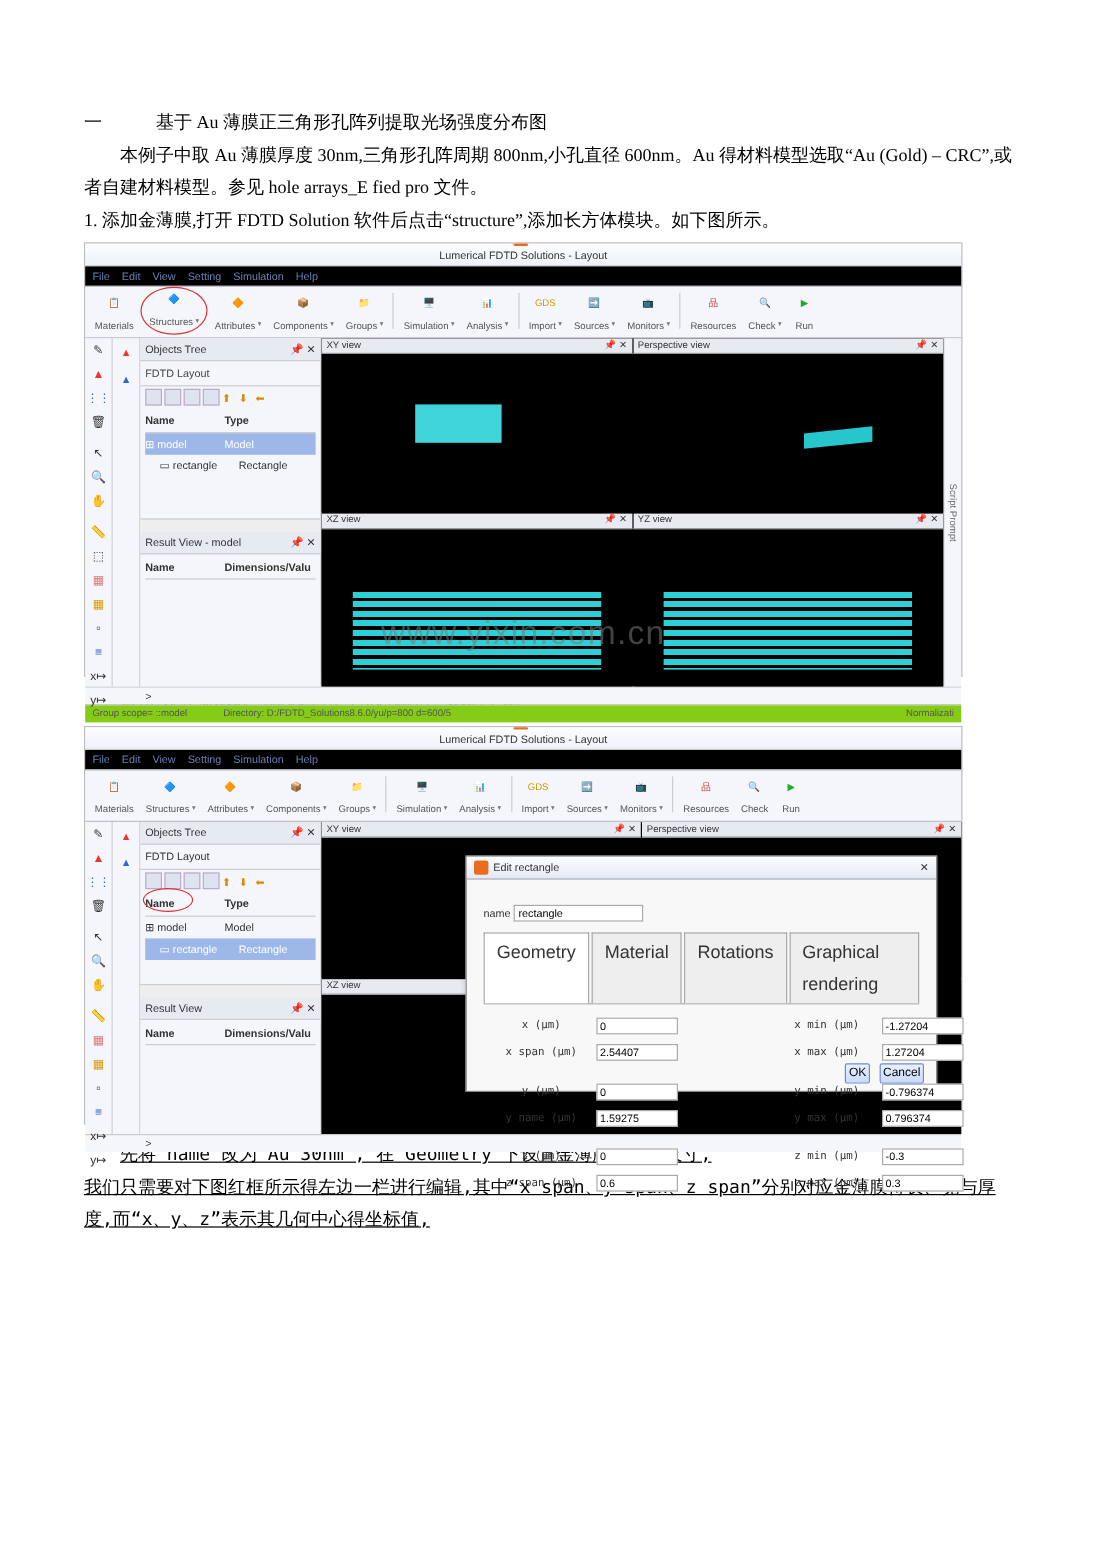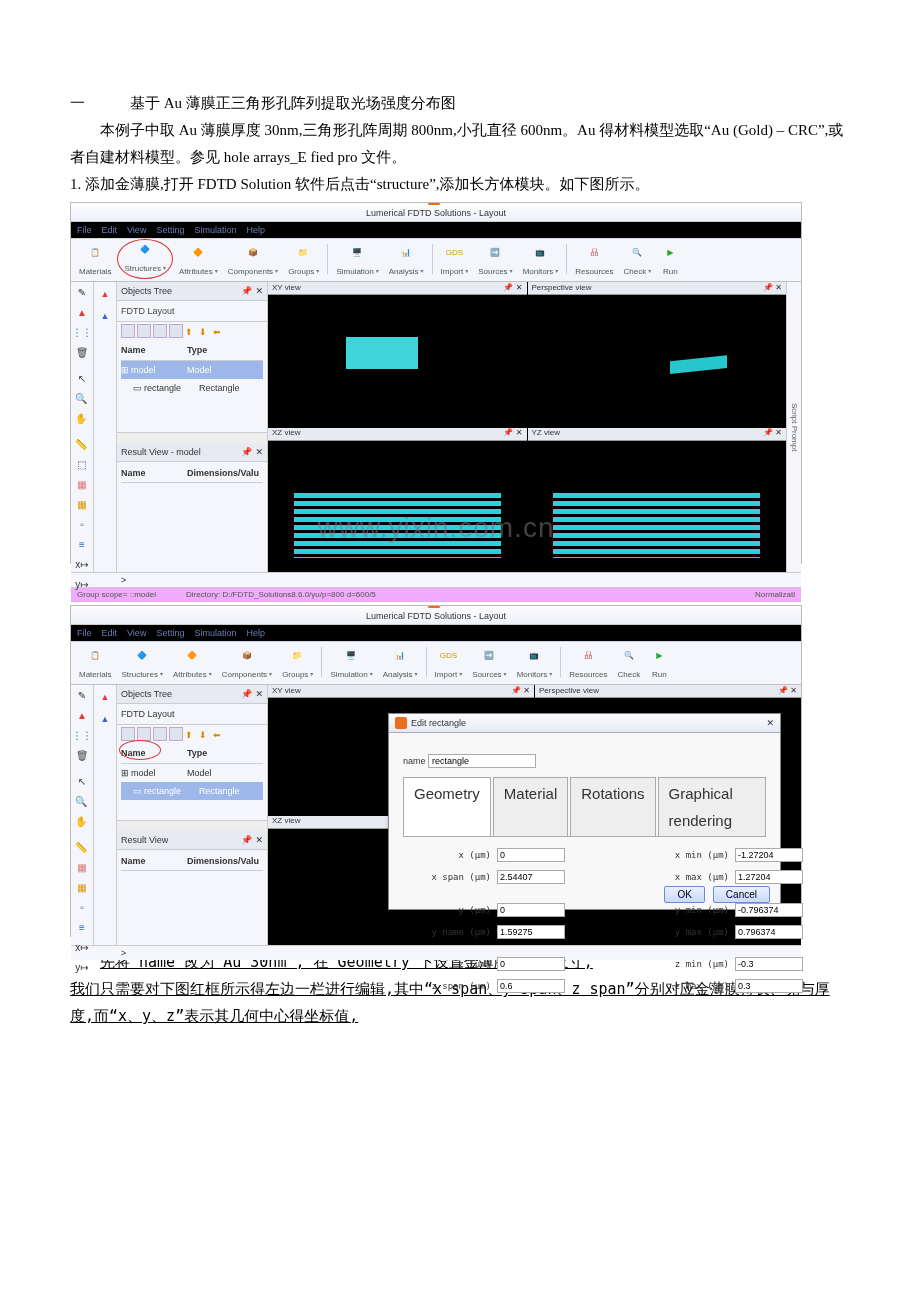--- a/index.html
+++ b/index.html
@@ -94,21 +94,21 @@
   .tree-row.sel{ background:#9db8e8; color:#fff; }
   .views { flex:1; display:grid; grid-template-columns:1fr 1fr; grid-template-rows:1fr 1fr; background:#000; gap:1px; position:relative;}
   .view { background:#000; position:relative; }
   .view-h { position:absolute;top:0;left:0;right:0;height:12px;background:#e8eaf2;color:#333;font-size:8px;padding:0 4px;display:flex;justify-content:space-between;align-items:center;border-bottom:1px solid #999;}
   .rect-block { position:absolute; background:#3fd4d9; }
   .persp-block { position:absolute; background:#27c6cd; transform: skewY(-6deg) scaleY(0.3);}
   .striped { position:absolute; left:10%;right:10%;top:45%;bottom:10%;
     background:repeating-linear-gradient(#2cd0d6 0 5px, #000 5px 8px);
   }
   .statusbar {
-    background:#f0abfc;height:14px;border-top:1px solid #ccc;
+    background:#84cc16;height:14px;border-top:1px solid #ccc;
     display:flex;align-items:center;font-size:8px;color:#555;padding:0 6px;gap:30px;
   }
   .scriptcol {
     width:14px;background:#f4f6fb;border-left:1px solid #ccc;
     writing-mode:vertical-rl;font-size:8px;text-align:center;color:#666;
   }
 
   
   .workrow2 { display:flex; height:260px; }
   .views2 { flex:1; background:#000; position:relative; display:grid; grid-template-columns:1fr 1fr; grid-template-rows:1fr 1fr; gap:1px;}
@@ -121,25 +121,25 @@
     background:linear-gradient(#fdfdfd,#e4e9f6);height:18px;display:flex;align-items:center;padding:0 6px;gap:4px;border-bottom:1px solid #aab;
   }
   .dialog .dlg-title .logo{width:12px;height:12px;background:#e96c1f;border-radius:2px;}
   .dlg-body{ padding:16px 14px; }
   .dlg-body .namerow{ margin:4px 0 8px 0; }
   .dlg-body .namerow input{ font-size:9px;padding:1px 3px;width:100px; border:1px solid #aaa;}
   .tabs { display:flex; gap:2px; border-bottom:1px solid #aaa; }
   .tab { padding:2px 10px; background:#eee;border:1px solid #aaa;border-bottom:none;font-size:15px;}
   .tab.sel{ background:#fff; }
   .geom { padding:10px 8px; display:grid; grid-template-columns: 80px 80px 60px 80px 80px; row-gap:6px; column-gap:6px; align-items:center; font-family:"SimSun",monospace; font-size:9px;}
-  .geom .lbl{ text-align:right; }
+  .geom .lbl{ text-align:center; }
   .geom input{ width:62px;font-size:9px;padding:1px 2px;border:1px solid #aaa;}
   .geom .gap{ grid-column:1/-1; height:4px;}
   .dlg-btns{ position:absolute;right:10px;bottom:6px;display:flex;gap:8px;}
-  .dlg-btns button{ font-size:10px;padding:2px 12px;border:1px solid #6b8bd4;background:linear-gradient(#eaf1fc,#c9dafc);border-radius:2px;text-align:right;}
+  .dlg-btns button{ font-size:10px;padding:2px 2px;border:1px solid #6b8bd4;background:linear-gradient(#eaf1fc,#c9dafc);border-radius:2px;text-align:right;}
   .red-arrow{
     position:absolute; left:130px; top:72px; width:140px;height:60px; pointer-events:none;
   }
   .red-arrow svg{width:100%;height:100%;}
   .circled2 { position:absolute; left:2px; top:55px; width:40px;height:18px;border:1.5px solid #d33;border-radius:50%; }
 
   .watermark {
     position:absolute; left:50%; bottom:10px; transform:translateX(-50%);
     font-family: Arial, sans-serif; font-size:28px; color:rgba(120,120,120,0.55);
     letter-spacing:1px; pointer-events:none;

